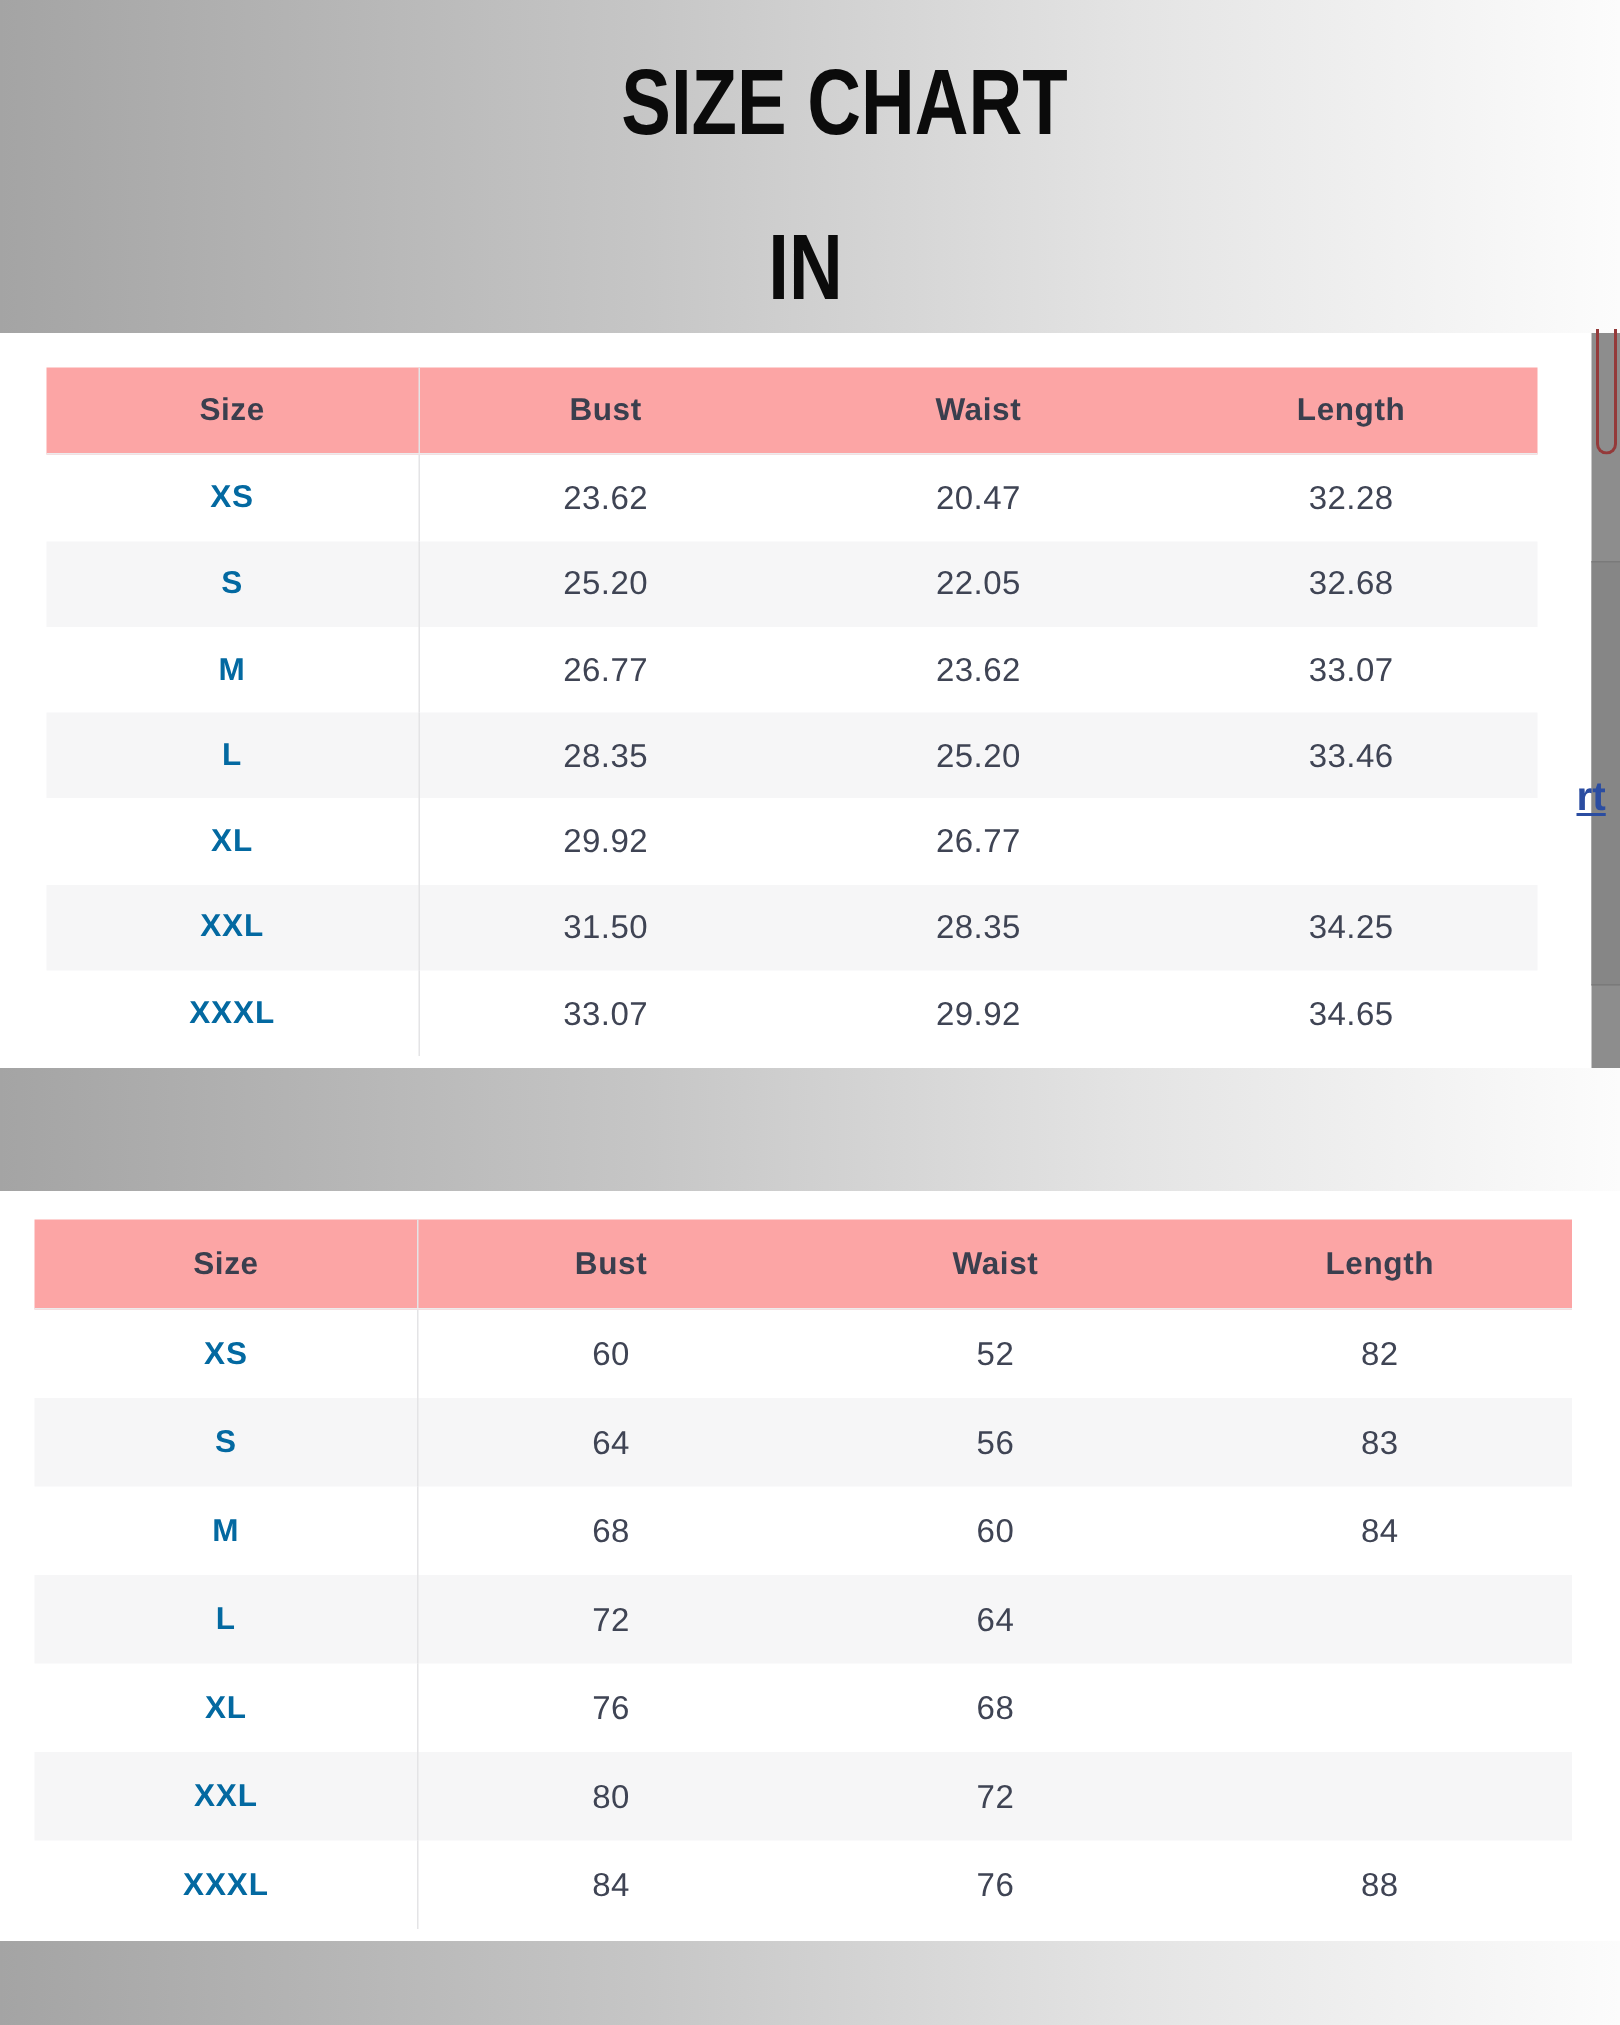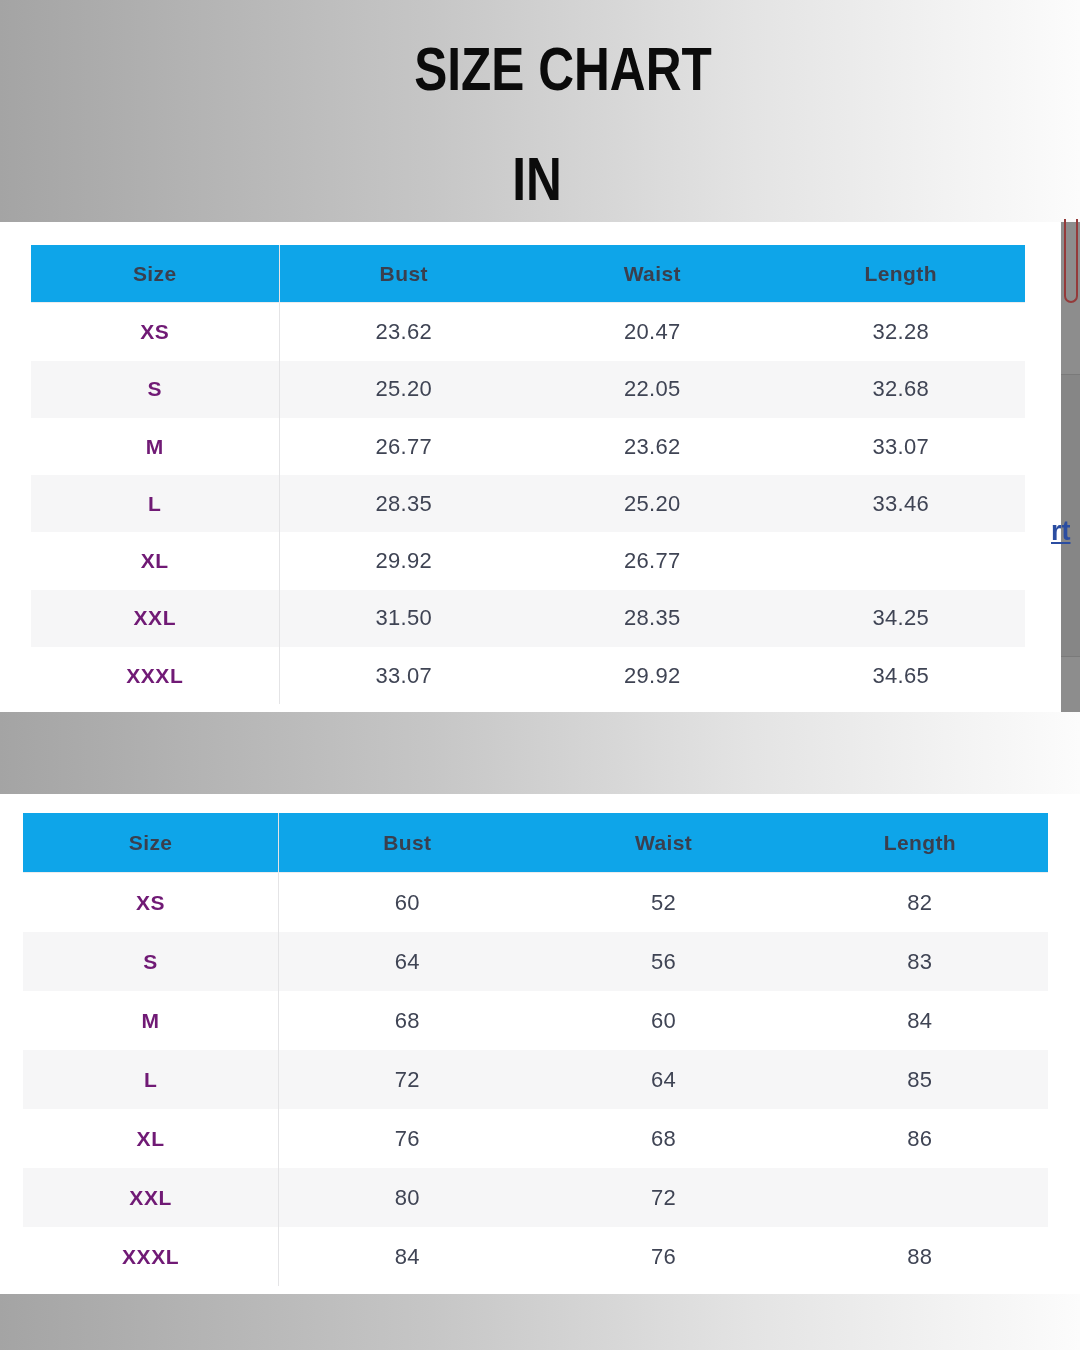--- a/index.html
+++ b/index.html
@@ -45,37 +45,37 @@
   .unit-in-pos .squeeze, .unit-cm-pos .squeeze { transform: translateX(-26px) scaleX(0.8); }
   .unit-cm-pos { top: 723px; }
 
   
   .size-table { position: absolute; }
   .table-in { left: 31px; top: 245px; width: 994px;  }
   .table-cm { left: 23px; top: 813px; width: 1025px; }
   .trow { display: flex; }
   .table-in .trow { height: 57.3px; }
   .table-cm .trow { height: 59px; }
-  .trow.header { background: #0ea5e9; border-bottom: 1px solid #ececee; }
+  .trow.header { background: #fca5a5; border-bottom: 1px solid #ececee; }
   .trow.alt    { background: #f6f6f7; }
   .tcell {
     width: 25%;
     display: flex;
     align-items: center;
     justify-content: center;
     box-sizing: border-box;
     font-size: 22px;
     color: #3f4454;
     letter-spacing: 0.3px;
   }
   .tcell.c0 {
     border-right: 1px solid #e4e4e6;
     font-weight: bold;
     font-size: 21px;
-    color: #701a75;
+    color: #0369a1;
     letter-spacing: 0.6px;
   }
   .trow.header .tcell {
     font-weight: bold;
     font-size: 21px;
     color: #3a3f4e;
     letter-spacing: 0.4px;
   }
 
   
@@ -214,27 +214,25 @@
     <div class="trow">
       <div class="tcell c0">M</div>
       <div class="tcell">68</div>
       <div class="tcell">60</div>
       <div class="tcell">84</div>
     </div>
     <div class="trow alt">
       <div class="tcell c0">L</div>
       <div class="tcell">72</div>
       <div class="tcell">64</div>
-      <div class="tcell">85</div>
     </div>
     <div class="trow">
       <div class="tcell c0">XL</div>
       <div class="tcell">76</div>
       <div class="tcell">68</div>
-      <div class="tcell">86</div>
     </div>
     <div class="trow alt">
       <div class="tcell c0">XXL</div>
       <div class="tcell">80</div>
       <div class="tcell">72</div>
     </div>
     <div class="trow">
       <div class="tcell c0">XXXL</div>
       <div class="tcell">84</div>
       <div class="tcell">76</div>

